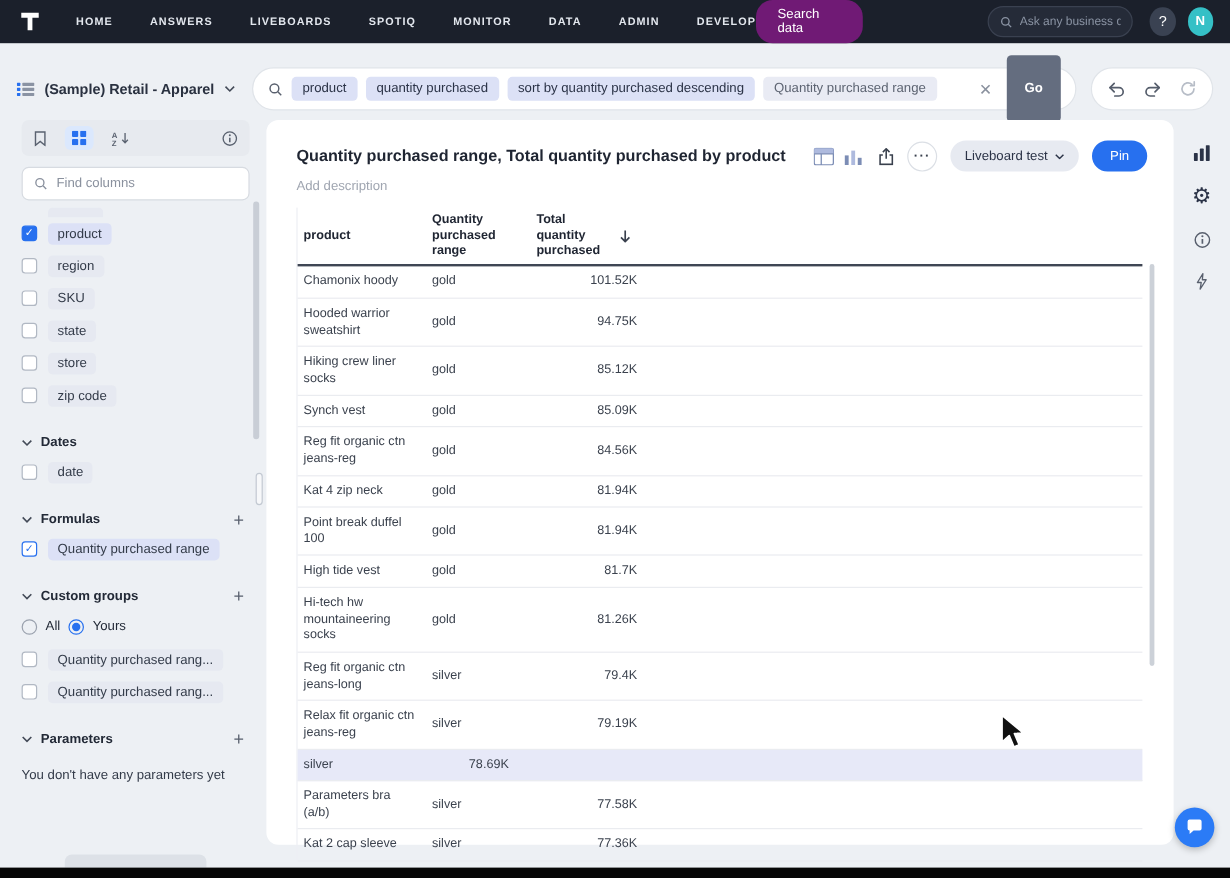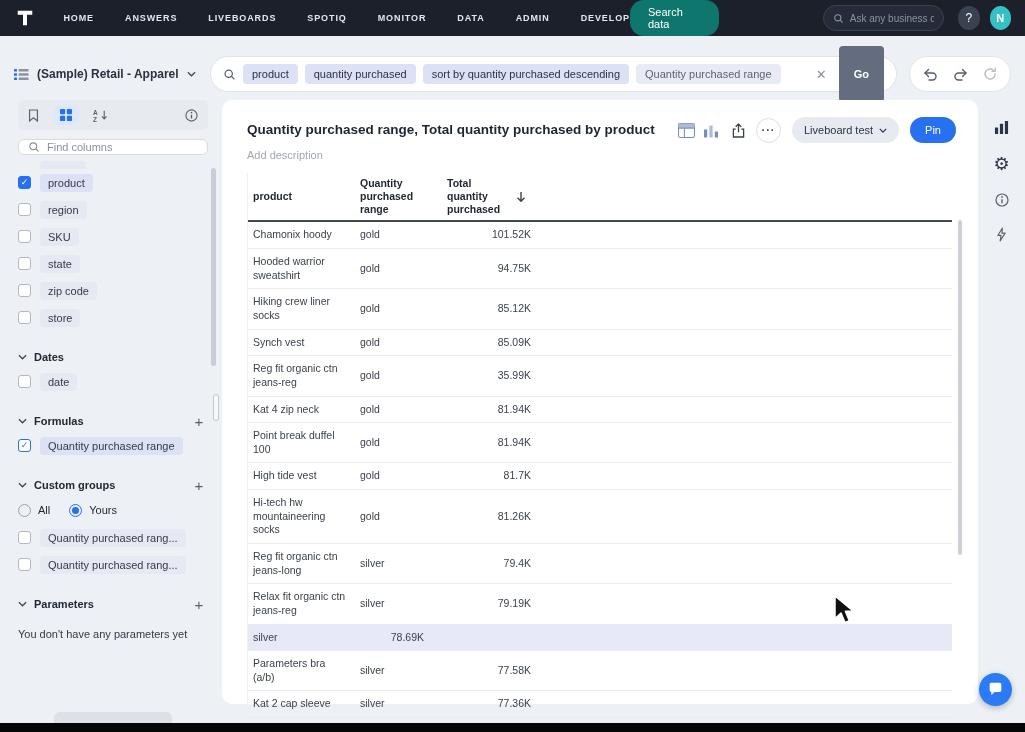--- a/index.html
+++ b/index.html
@@ -4,21 +4,21 @@
 <style>
 *{margin:0;padding:0;box-sizing:border-box}
 html,body{width:1025px;height:732px}
 body{font-family:"Liberation Sans",sans-serif;background:#edf0f4;position:relative;overflow:hidden}
 
 
 .topnav{position:absolute;top:0;left:0;right:0;height:36px;background:#1b202b;display:flex;align-items:center;padding:0 14px;z-index:6}
 .logo{width:24px;height:24px;display:flex;align-items:center;justify-content:center;margin-right:28px}
 .nav-items{display:flex;gap:31px}
 .nav-item{color:#e3e7ee;font-size:9px;font-weight:bold;letter-spacing:.9px;cursor:pointer;white-space:nowrap}
-.search-data-btn{margin-left:auto;background:#0f766e;color:#fff;font-size:11px;padding:6px 18px;border-radius:14px;cursor:pointer}
+.search-data-btn{margin-left:auto;background:#701a75;color:#fff;font-size:11px;padding:6px 18px;border-radius:14px;cursor:pointer}
 .ask-input{margin-left:104px;width:134px;height:26px;background:#252b38;border:1px solid #3a4150;border-radius:13px;display:flex;align-items:center;padding:0 9px;gap:6px;color:#8a93a3}
 .ask-input input{border:0;background:transparent;outline:0;width:100%;font-size:10px;color:#cdd3dd}
 .ask-input input::placeholder{color:#8a93a3}
 .help-btn{margin-left:14px;width:24px;height:24px;border-radius:50%;background:#3a4252;color:#fff;font-size:12px;display:flex;align-items:center;justify-content:center;cursor:pointer}
 .avatar{margin-left:10px;width:24px;height:24px;border-radius:50%;background:#35c0c6;color:#fff;font-size:11px;font-weight:bold;display:flex;align-items:center;justify-content:center;cursor:pointer}
 
 
 .querybar{position:absolute;top:36px;left:0;right:0;height:76px;display:flex;align-items:center;padding:0 14px}
 .ds-select{display:flex;align-items:center;gap:8px;width:196px;cursor:pointer;flex:none}
 .ds-label{font-size:12px;font-weight:bold;color:#2a3140;white-space:nowrap}
@@ -31,40 +31,40 @@
 .history-box{width:102px;height:36px;background:#fff;border:1px solid #e0e4e9;border-radius:18px;display:flex;align-items:center;justify-content:space-between;color:#555d6b;padding:0 13px;flex:none}
 .history-box .h-icon{display:flex;cursor:pointer}
 .history-box .disabled{color:#b7bdc7}
 
 
 .sidebar{position:absolute;left:18px;top:100px;width:190px;bottom:20px;font-size:11px}
 .side-tabs{height:30px;background:#e7eaef;border-radius:6px;display:flex;align-items:center;padding:0 10px;gap:15px;color:#5a6270}
 .side-tab{display:flex;align-items:center;cursor:pointer}
 .side-tab.active{background:#dbe8fd;color:#2770ef;border-radius:5px;padding:4px 6px}
 .tab-info{margin-left:auto}
-.find-box{margin-top:9px;height:16px;background:#fff;border:1px solid #d7dbe1;border-radius:6px;display:flex;align-items:center;padding:0 9px;gap:7px;color:#8a919e}
+.find-box{margin-top:9px;height:28px;background:#fff;border:1px solid #d7dbe1;border-radius:6px;display:flex;align-items:center;padding:0 9px;gap:7px;color:#8a919e}
 .find-box input{border:0;outline:0;flex:1;font-size:11px;color:#333b49;background:transparent;min-width:0}
 .find-box input::placeholder{color:#8a919e}
 .clipped-pill{height:8px;overflow:hidden;margin:6px 0 0 22px;width:46px}
 .clipped-pill span{display:block;height:18px;background:#e6e9f1;border-radius:4px}
 .check-item{display:flex;align-items:center;gap:9px;height:27px}
 .checkbox{width:13px;height:13px;border:1.5px solid #b1b8c3;border-radius:3px;background:#fff;flex:none;display:flex;align-items:center;justify-content:center;font-size:9px;color:#fff;line-height:1;cursor:pointer}
 .checkbox.checked{background:#2770ef;border-color:#2770ef}
 .checkbox.checked-outline{border-color:#2770ef;color:#2770ef}
 .side-token{background:#e6e9f1;color:#333b49;padding:3px 8px;border-radius:4px;white-space:nowrap;overflow:hidden;text-overflow:ellipsis;max-width:150px;cursor:pointer}
 .token-sel{background:#dce1f6}
 .section-head{display:flex;align-items:center;gap:7px;margin-top:15px;height:22px;color:#222936}
 .sec-chevron{display:flex;color:#444b58;cursor:pointer}
 .sec-label{font-weight:bold;font-size:11px}
 .plus-btn{margin-left:auto;color:#59606e;font-size:15px;width:18px;text-align:center;cursor:pointer;line-height:1}
 .radio-row{display:flex;align-items:center;gap:7px;height:28px;color:#222936}
 .radio{width:13px;height:13px;border:1.5px solid #9aa1ad;border-radius:50%;flex:none;cursor:pointer}
 .radio.sel{border-color:#2770ef;position:relative}
 .radio.sel::after{content:"";position:absolute;inset:2px;background:#2770ef;border-radius:50%}
-.radio-label{margin-right:12px}
+.radio-label{margin-right:0}
 .params-empty{margin-top:13px;color:#333b49}
 .side-scroll{position:absolute;right:-8px;top:68px;width:5px;height:198px;background:#c9ced6;border-radius:3px}
 .side-bottom-clip{position:absolute;bottom:-11px;left:36px;width:118px;height:11px;background:#dde1e7;border-radius:6px 6px 0 0}
 .divider-handle{position:absolute;left:213px;top:394px;width:6px;height:27px;background:#f7f8fa;border:1px solid #c3c9d2;border-radius:3px;z-index:4}
 
 
 .main-card{position:absolute;left:222px;top:100px;width:756px;height:604px;background:#fff;border-radius:10px}
 .card-head{padding:17px 22px 0 25px;display:flex;align-items:center}
 .answer-title{font-size:13.5px;font-weight:bold;color:#1f2532;line-height:1.2;flex:1;padding-right:10px}
 .head-actions{display:flex;align-items:center;gap:11px;flex:none}
@@ -250,25 +250,25 @@
       <div class="check-item">
         <span class="checkbox"></span>
         <span class="side-token">SKU</span>
       </div>
       <div class="check-item">
         <span class="checkbox"></span>
         <span class="side-token">state</span>
       </div>
       <div class="check-item">
         <span class="checkbox"></span>
+        <span class="side-token">store</span>
+      </div>
+      <div class="check-item">
+        <span class="checkbox"></span>
         <span class="side-token">zip code</span>
-      </div>
-      <div class="check-item">
-        <span class="checkbox"></span>
-        <span class="side-token">store</span>
       </div>
     </div>
 
   <div class="section-head">
     <span class="sec-chevron">
       <svg width="9" height="6" viewBox="0 0 10 6">
           <path d="M1 1 L5 5 L9 1" fill="none" stroke="currentColor" stroke-width="1.5"></path>
         </svg>
     </span>
     <span class="sec-label">Dates</span>
@@ -416,21 +416,21 @@
         </div>
         <div class="trow">
           <div class="td td-product">Synch vest</div>
           <div class="td td-range">gold</div>
           <div class="td td-value">85.09K</div>
           <div class="td td-fill"></div>
         </div>
         <div class="trow">
           <div class="td td-product">Reg fit organic ctn jeans-reg</div>
           <div class="td td-range">gold</div>
-          <div class="td td-value">35.99K</div>
+          <div class="td td-value">84.56K</div>
           <div class="td td-fill"></div>
         </div>
         <div class="trow">
           <div class="td td-product">Kat 4 zip neck</div>
           <div class="td td-range">gold</div>
           <div class="td td-value">81.94K</div>
           <div class="td td-fill"></div>
         </div>
         <div class="trow">
           <div class="td td-product">Point break duffel 100</div>

